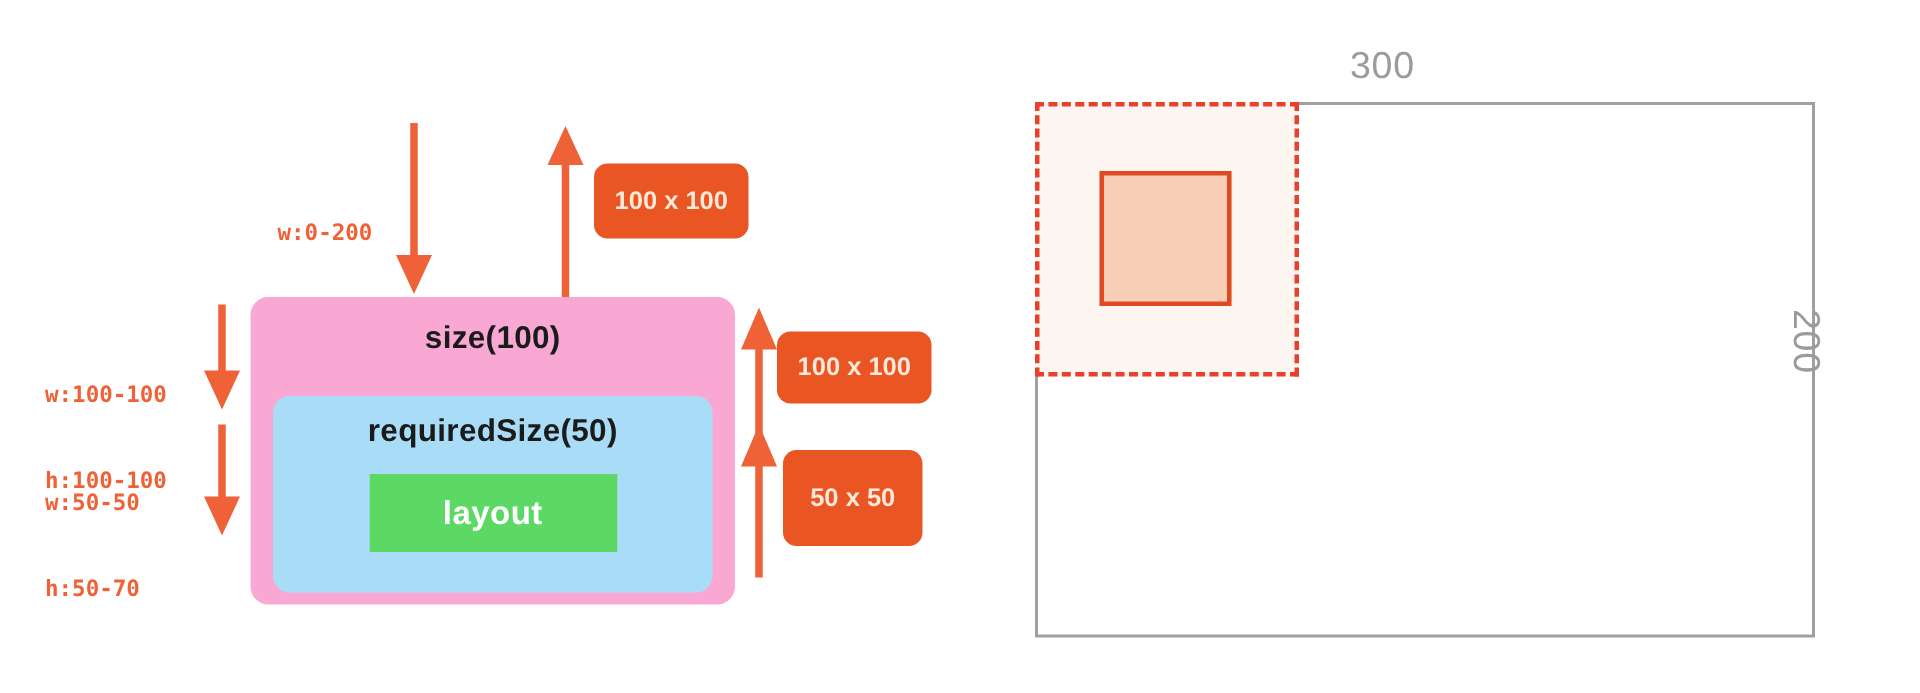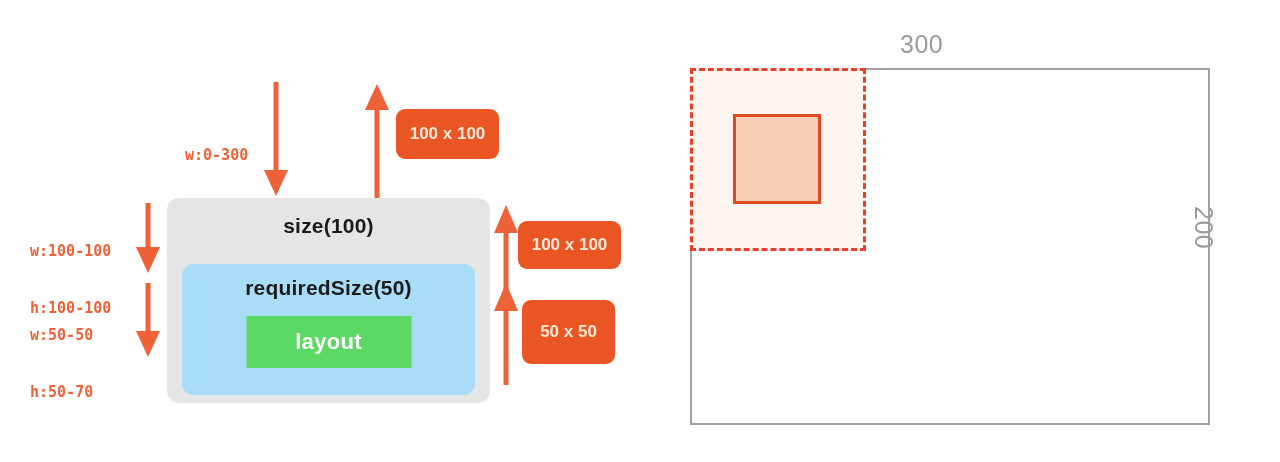--- a/index.html
+++ b/index.html
@@ -22,21 +22,21 @@
     height: 462px;
   }
 
   
   .outer-box {
     position: absolute;
     left: 167px;
     top: 198px;
     width: 323px;
     height: 205px;
-    background: #e5e5e5;
+    background: #f9a8d4;
     border-radius: 12px;
     box-sizing: border-box;
   }
   .inner-box {
     position: absolute;
     left: 15px;
     top: 66px;
     width: 293px;
     height: 131px;
     background: #a9ddf7;
@@ -147,37 +147,37 @@
     transform: rotate(90deg);
     transform-origin: left top;
   }
 </style>
 </head>
 <body>
 
 <div class="stage">
 
   <div class="mono-label" style="left:185px; top:108px;">
-    <div>w:0-300</div>
+    <div>w:0-200</div>
     <div>h:0-200</div>
   </div>
 
   <svg class="arrow-svg" style="left:262px; top:82px;" width="28" height="116" viewBox="0 0 28 116">
     <line x1="14" y1="0" x2="14" y2="92" stroke="#ef6137" stroke-width="5"></line>
     <polygon points="14,114 2,88 26,88" fill="#ef6137"></polygon>
   </svg>
 
   <svg class="arrow-svg" style="left:363px; top:84px;" width="28" height="114" viewBox="0 0 28 114">
     <line x1="14" y1="22" x2="14" y2="114" stroke="#ef6137" stroke-width="5"></line>
     <polygon points="14,0 2,26 26,26" fill="#ef6137"></polygon>
   </svg>
 
   <div class="badge" style="left:396px; top:109px; width:103px; height:50px;">100 x 100</div>
 
-  <div class="mono-label" style="left:30px; top:204px;">
+  <div class="mono-label" style="left:30px; top:216px;">
     <div>w:100-100</div>
     <div>h:100-100</div>
   </div>
 
   <div class="mono-label" style="left:30px; top:288px;">
     <div>w:50-50</div>
     <div>h:50-70</div>
   </div>
 
   <svg class="arrow-svg" style="left:134px; top:203px;" width="28" height="72" viewBox="0 0 28 72">

